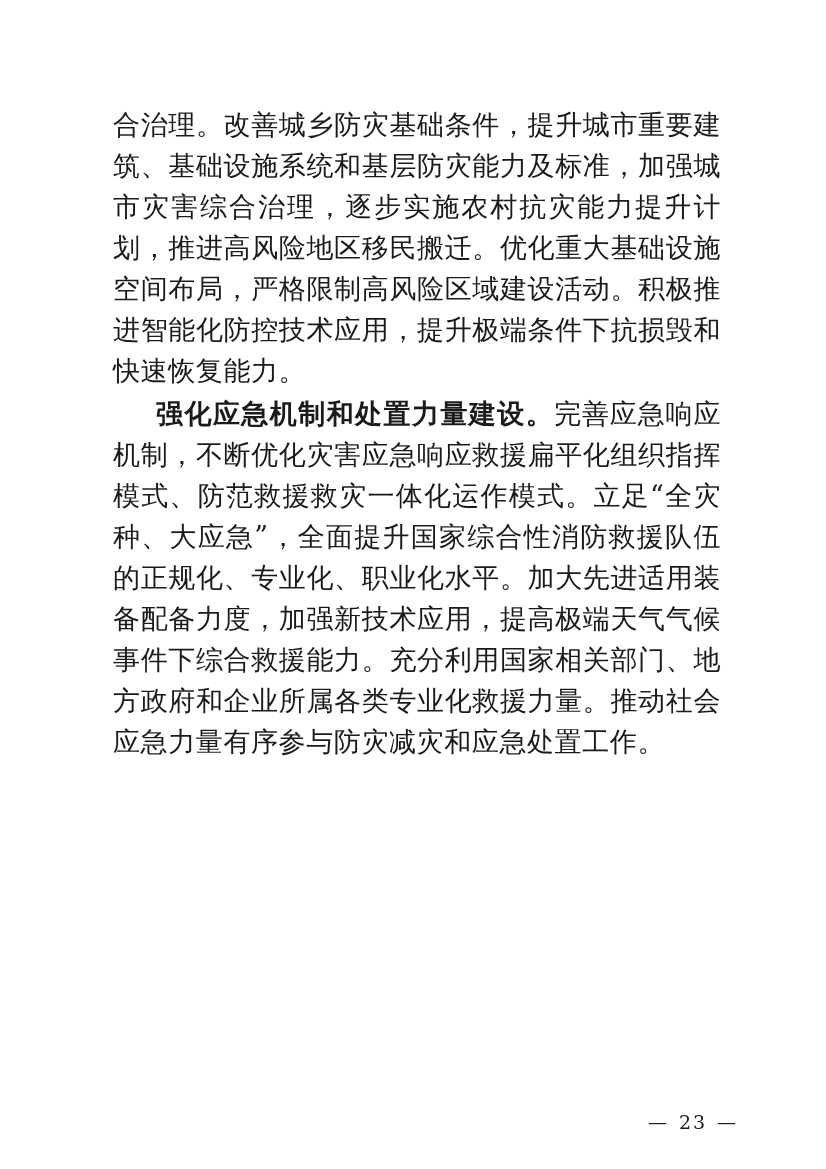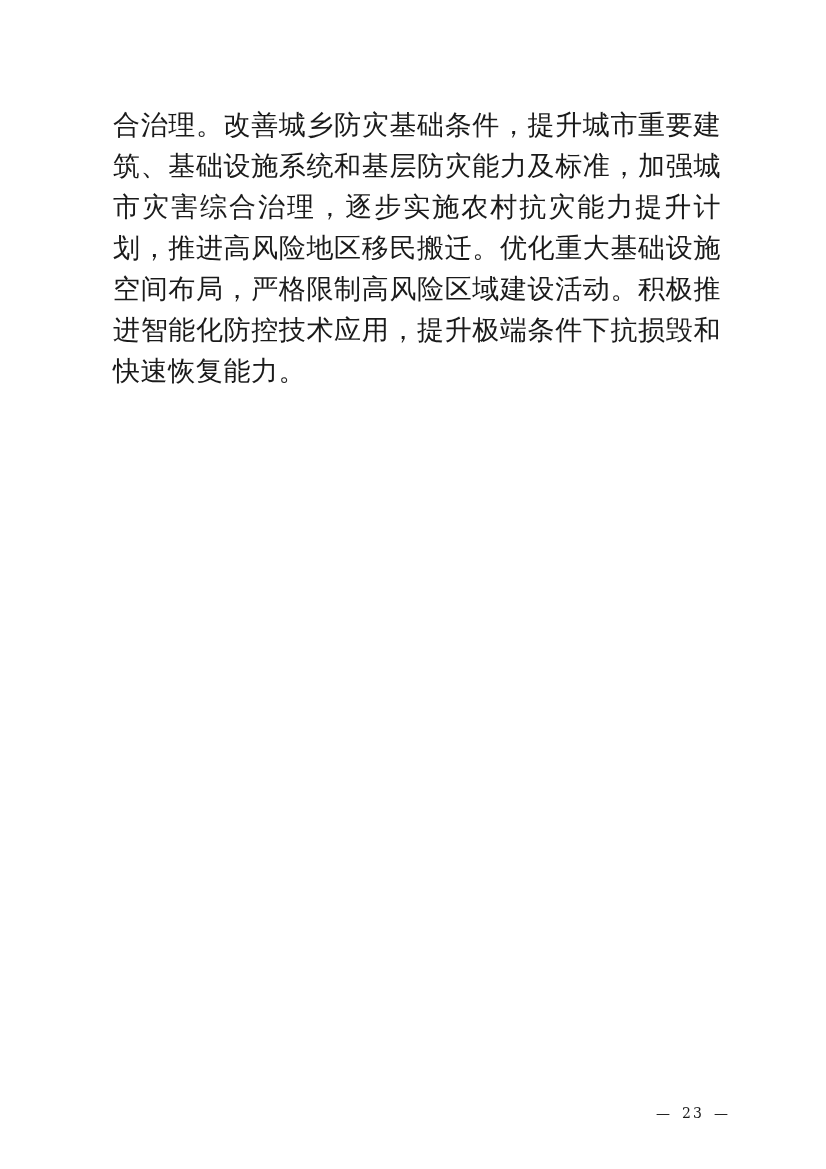--- a/index.html
+++ b/index.html
@@ -40,23 +40,23 @@
     text-indent: 43px;
   }
   .lead {
     font-weight: bold;
     letter-spacing: 1.2px;
   }
   .footer {
     position: absolute;
     left: 0;
     right: 0;
-    bottom: 48px;
+    bottom: 36px;
     text-align: center;
-    font-size: 14px;
+    font-size: 19px;
     letter-spacing: 2px;
     color: #1a1a1a;
     font-family: "DejaVu Serif", "Liberation Serif", serif;
   }
   .page-num-wrap {
     display: inline-block;
     padding-left: 560px;
   }
   .dash {
     display: inline-block;
@@ -65,20 +65,21 @@
 </style>
 </head>
 <body>
 
 <div class="page">
 
   <div class="content">
 
     <p class="para">合治理。改善城乡防灾基础条件，提升城市重要建筑、基础设施系统和基层防灾能力及标准，加强城市灾害综合治理，逐步实施农村抗灾能力提升计划，推进高风险地区移民搬迁。优化重大基础设施空间布局，严格限制高风险区域建设活动。积极推进智能化防控技术应用，提升极端条件下抗损毁和快速恢复能力。</p>
 
+    <p class="para indent"><span class="lead">强化应急机制和处置力量建设。</span><span>完善应急响应机制，不断优化灾害应急响应救援扁平化组织指挥模式、防范救援救灾一体化运作模式。立足“全灾种、大应急”，全面提升国家综合性消防救援队伍的正规化、专业化、职业化水平。加大先进适用装备配备力度，加强新技术应用，提高极端天气气候事件下综合救援能力。充分利用国家相关部门、地方政府和企业所属各类专业化救援力量。推动社会应急力量有序参与防灾减灾和应急处置工作。</span></p>
 
   </div>
 
   <div class="footer">
     <span class="page-num-wrap"><span class="dash">—</span><span>23</span><span class="dash">—</span></span>
   </div>
 
 </div>
 
 </body></html>

